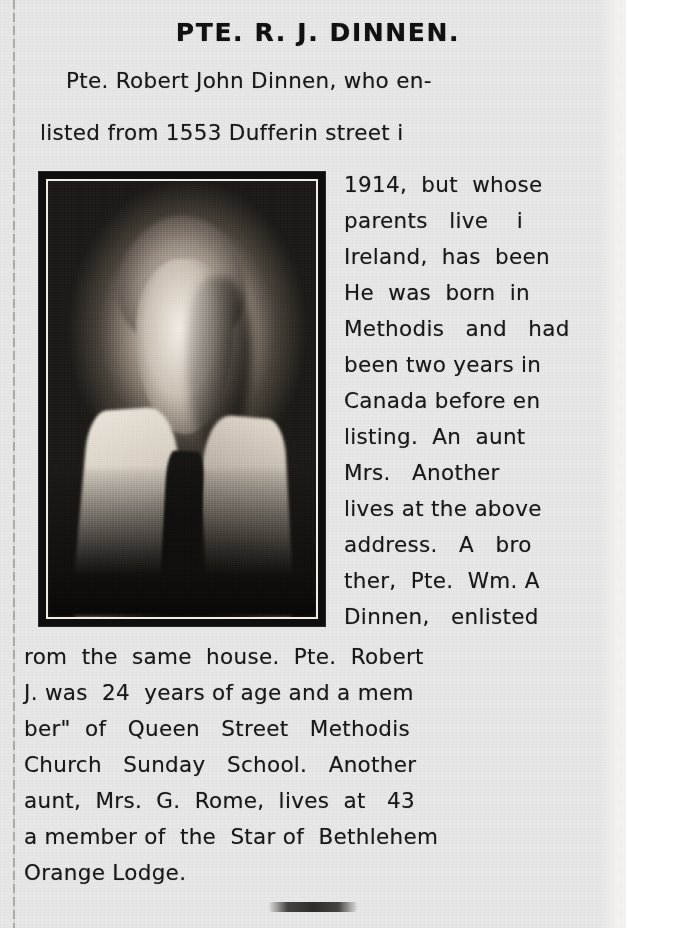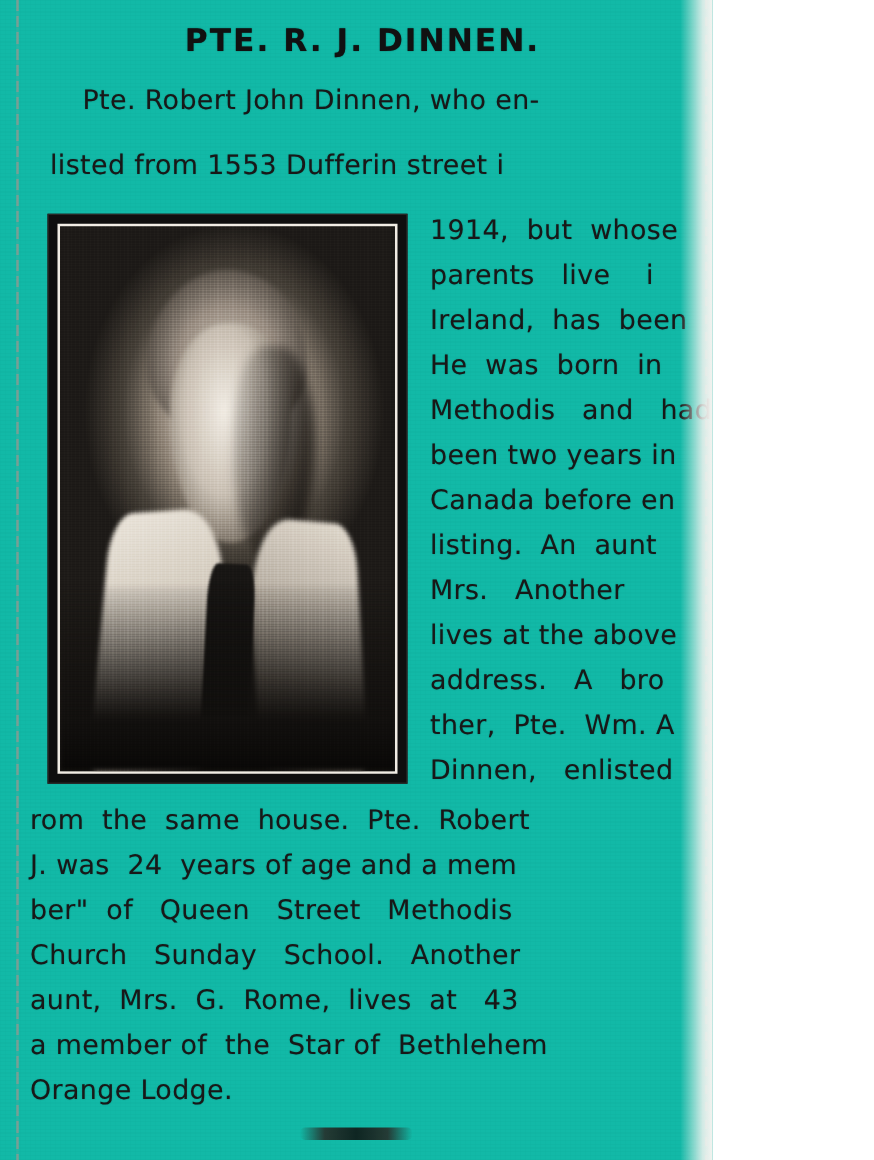--- a/index.html
+++ b/index.html
@@ -10,23 +10,23 @@
   body {
     width: 699px;
     height: 928px;
     font-family: "DejaVu Serif", serif;
     overflow: hidden;
   }
 
   
   .clipping {
     position: relative;
-    width: 570px;
+    width: 626px;
     height: 928px;
-    background: #14b8a6;
+    background: #e5e5e5;
     filter: contrast(1.02);
   }
 
   
   .paper-noise {
     position: absolute;
     inset: 0;
     background:
       repeating-linear-gradient(0deg, rgba(0,0,0,0.020) 0px, rgba(0,0,0,0.020) 1px, rgba(255,255,255,0) 1px, rgba(255,255,255,0) 3px),
       repeating-linear-gradient(90deg, rgba(0,0,0,0.013) 0px, rgba(0,0,0,0.013) 1px, rgba(255,255,255,0) 1px, rgba(255,255,255,0) 4px);

